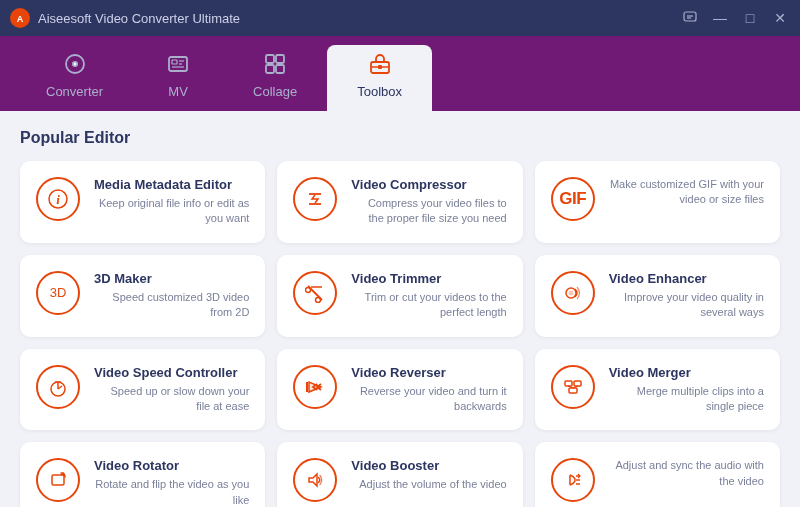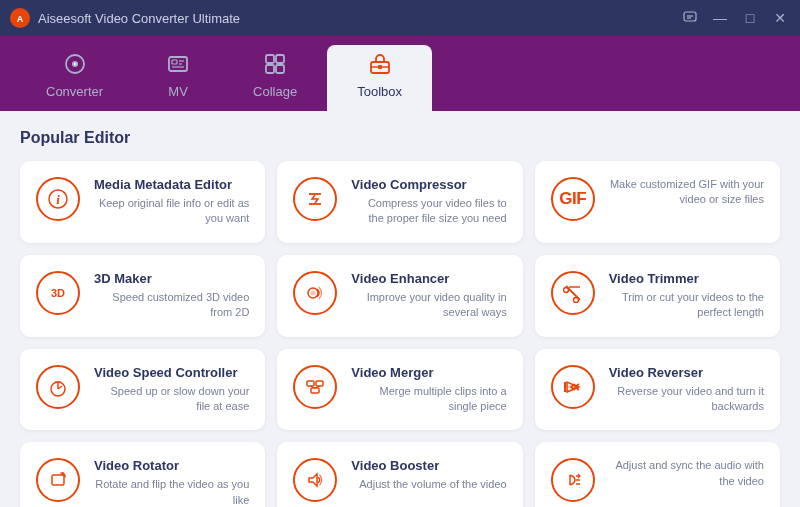--- a/index.html
+++ b/index.html
@@ -260,25 +260,40 @@
       <div class="tool-icon-wrap">
         <span style="font-size:17px;font-weight:bold;color:#e8450a;letter-spacing:-0.5px">GIF</span>
       </div>
       <div class="tool-info">
         <div class="tool-desc">Make customized GIF with your video or size files</div>
       </div>
     </div>
 
     <div class="tool-card">
       <div class="tool-icon-wrap">
-        <span style="font-size:11px;font-weight:bold;color:#e8450a">3D</span>
+        <span style="font-size:13px;font-weight:normal;color:#e8450a">3D</span>
       </div>
       <div class="tool-info">
         <div class="tool-name">3D Maker</div>
         <div class="tool-desc">Speed customized 3D video from 2D</div>
+      </div>
+    </div>
+
+    <div class="tool-card">
+      <div class="tool-icon-wrap">
+        <svg width="20" height="20" viewBox="0 0 20 20" fill="none">
+          <line x1="3" y1="3" x2="17" y2="17" stroke="#e8450a" stroke-width="1.8"></line>
+          <circle cx="3" cy="7" r="2.5" stroke="#e8450a" stroke-width="1.5"></circle>
+          <circle cx="13" cy="17" r="2.5" stroke="#e8450a" stroke-width="1.5"></circle>
+          <line x1="6" y1="4" x2="17" y2="4" stroke="#e8450a" stroke-width="1.5"></line>
+        </svg>
+      </div>
+      <div class="tool-info">
+        <div class="tool-name">Video Trimmer</div>
+        <div class="tool-desc">Trim or cut your videos to the perfect length</div>
       </div>
     </div>
 
     <div class="tool-card">
       <div class="tool-icon-wrap">
         <svg width="20" height="20" viewBox="0 0 20 20" fill="none">
           <circle cx="8" cy="10" r="5" fill="none" stroke="#e8450a" stroke-width="1.5"></circle>
           <circle cx="8" cy="10" r="2.5" fill="#e8450a" opacity="0.3"></circle>
           <path d="M12 6 Q16 10 12 14" stroke="#e8450a" stroke-width="1.5" fill="none"></path>
           <path d="M14 4 Q19 10 14 16" stroke="#e8450a" stroke-width="1.3" fill="none" opacity="0.6"></path>
@@ -286,60 +301,29 @@
       </div>
       <div class="tool-info">
         <div class="tool-name">Video Enhancer</div>
         <div class="tool-desc">Improve your video quality in several ways</div>
       </div>
     </div>
 
     <div class="tool-card">
       <div class="tool-icon-wrap">
         <svg width="20" height="20" viewBox="0 0 20 20" fill="none">
-          <line x1="3" y1="3" x2="17" y2="17" stroke="#e8450a" stroke-width="1.8"></line>
-          <circle cx="3" cy="7" r="2.5" stroke="#e8450a" stroke-width="1.5"></circle>
-          <circle cx="13" cy="17" r="2.5" stroke="#e8450a" stroke-width="1.5"></circle>
-          <line x1="6" y1="4" x2="17" y2="4" stroke="#e8450a" stroke-width="1.5"></line>
-        </svg>
-      </div>
-      <div class="tool-info">
-        <div class="tool-name">Video Trimmer</div>
-        <div class="tool-desc">Trim or cut your videos to the perfect length</div>
-      </div>
-    </div>
-
-    <div class="tool-card">
-      <div class="tool-icon-wrap">
-        <svg width="20" height="20" viewBox="0 0 20 20" fill="none">
           <circle cx="10" cy="12" r="7" stroke="#e8450a" stroke-width="1.5"></circle>
           <line x1="10" y1="12" x2="10" y2="6" stroke="#e8450a" stroke-width="1.5"></line>
           <line x1="10" y1="12" x2="14" y2="9" stroke="#e8450a" stroke-width="1.5"></line>
           <line x1="7" y1="5" x2="13" y2="5" stroke="#e8450a" stroke-width="1.2"></line>
         </svg>
       </div>
       <div class="tool-info">
         <div class="tool-name">Video Speed Controller</div>
         <div class="tool-desc">Speed up or slow down your file at ease</div>
-      </div>
-    </div>
-
-    <div class="tool-card">
-      <div class="tool-icon-wrap">
-        <svg width="20" height="20" viewBox="0 0 20 20" fill="none">
-          <rect x="2" y="4" width="7" height="5" rx="1" stroke="#e8450a" stroke-width="1.5"></rect>
-          <rect x="11" y="4" width="7" height="5" rx="1" stroke="#e8450a" stroke-width="1.5"></rect>
-          <rect x="6" y="11" width="8" height="5" rx="1" stroke="#e8450a" stroke-width="1.5"></rect>
-          <line x1="5" y1="9" x2="10" y2="11" stroke="#e8450a" stroke-width="1.2"></line>
-          <line x1="15" y1="9" x2="10" y2="11" stroke="#e8450a" stroke-width="1.2"></line>
-        </svg>
-      </div>
-      <div class="tool-info">
-        <div class="tool-name">Video Merger</div>
-        <div class="tool-desc">Merge multiple clips into a single piece</div>
       </div>
     </div>
 
     <div class="tool-card">
       <div class="tool-icon-wrap">
         <svg width="20" height="20" viewBox="0 0 20 20" fill="none">
           <line x1="4" y1="10" x2="4" y2="10" stroke="#e8450a" stroke-width="2"></line>
           <polygon points="4,5 4,15 16,10" fill="none" stroke="#e8450a" stroke-width="1.5"></polygon>
           <line x1="2" y1="5" x2="2" y2="15" stroke="#e8450a" stroke-width="2"></line>
           <polygon points="4,5 4,15 16,10" fill="#e8450a" opacity="0.15"></polygon>
@@ -349,20 +333,36 @@
       </div>
       <div class="tool-info">
         <div class="tool-name">Video Reverser</div>
         <div class="tool-desc">Reverse your video and turn it backwards</div>
       </div>
     </div>
 
     <div class="tool-card">
       <div class="tool-icon-wrap">
         <svg width="20" height="20" viewBox="0 0 20 20" fill="none">
+          <rect x="2" y="4" width="7" height="5" rx="1" stroke="#e8450a" stroke-width="1.5"></rect>
+          <rect x="11" y="4" width="7" height="5" rx="1" stroke="#e8450a" stroke-width="1.5"></rect>
+          <rect x="6" y="11" width="8" height="5" rx="1" stroke="#e8450a" stroke-width="1.5"></rect>
+          <line x1="5" y1="9" x2="10" y2="11" stroke="#e8450a" stroke-width="1.2"></line>
+          <line x1="15" y1="9" x2="10" y2="11" stroke="#e8450a" stroke-width="1.2"></line>
+        </svg>
+      </div>
+      <div class="tool-info">
+        <div class="tool-name">Video Merger</div>
+        <div class="tool-desc">Merge multiple clips into a single piece</div>
+      </div>
+    </div>
+
+    <div class="tool-card">
+      <div class="tool-icon-wrap">
+        <svg width="20" height="20" viewBox="0 0 20 20" fill="none">
           <rect x="4" y="5" width="12" height="10" rx="1.5" stroke="#e8450a" stroke-width="1.5"></rect>
           <path d="M13 3 Q17 3 17 7" stroke="#e8450a" stroke-width="1.5" fill="none" stroke-linecap="round"></path>
           <polyline points="15,2 17,5 13,5" fill="#e8450a" stroke="#e8450a" stroke-width="0.5"></polyline>
         </svg>
       </div>
       <div class="tool-info">
         <div class="tool-name">Video Rotator</div>
         <div class="tool-desc">Rotate and flip the video as you like</div>
       </div>
     </div>

